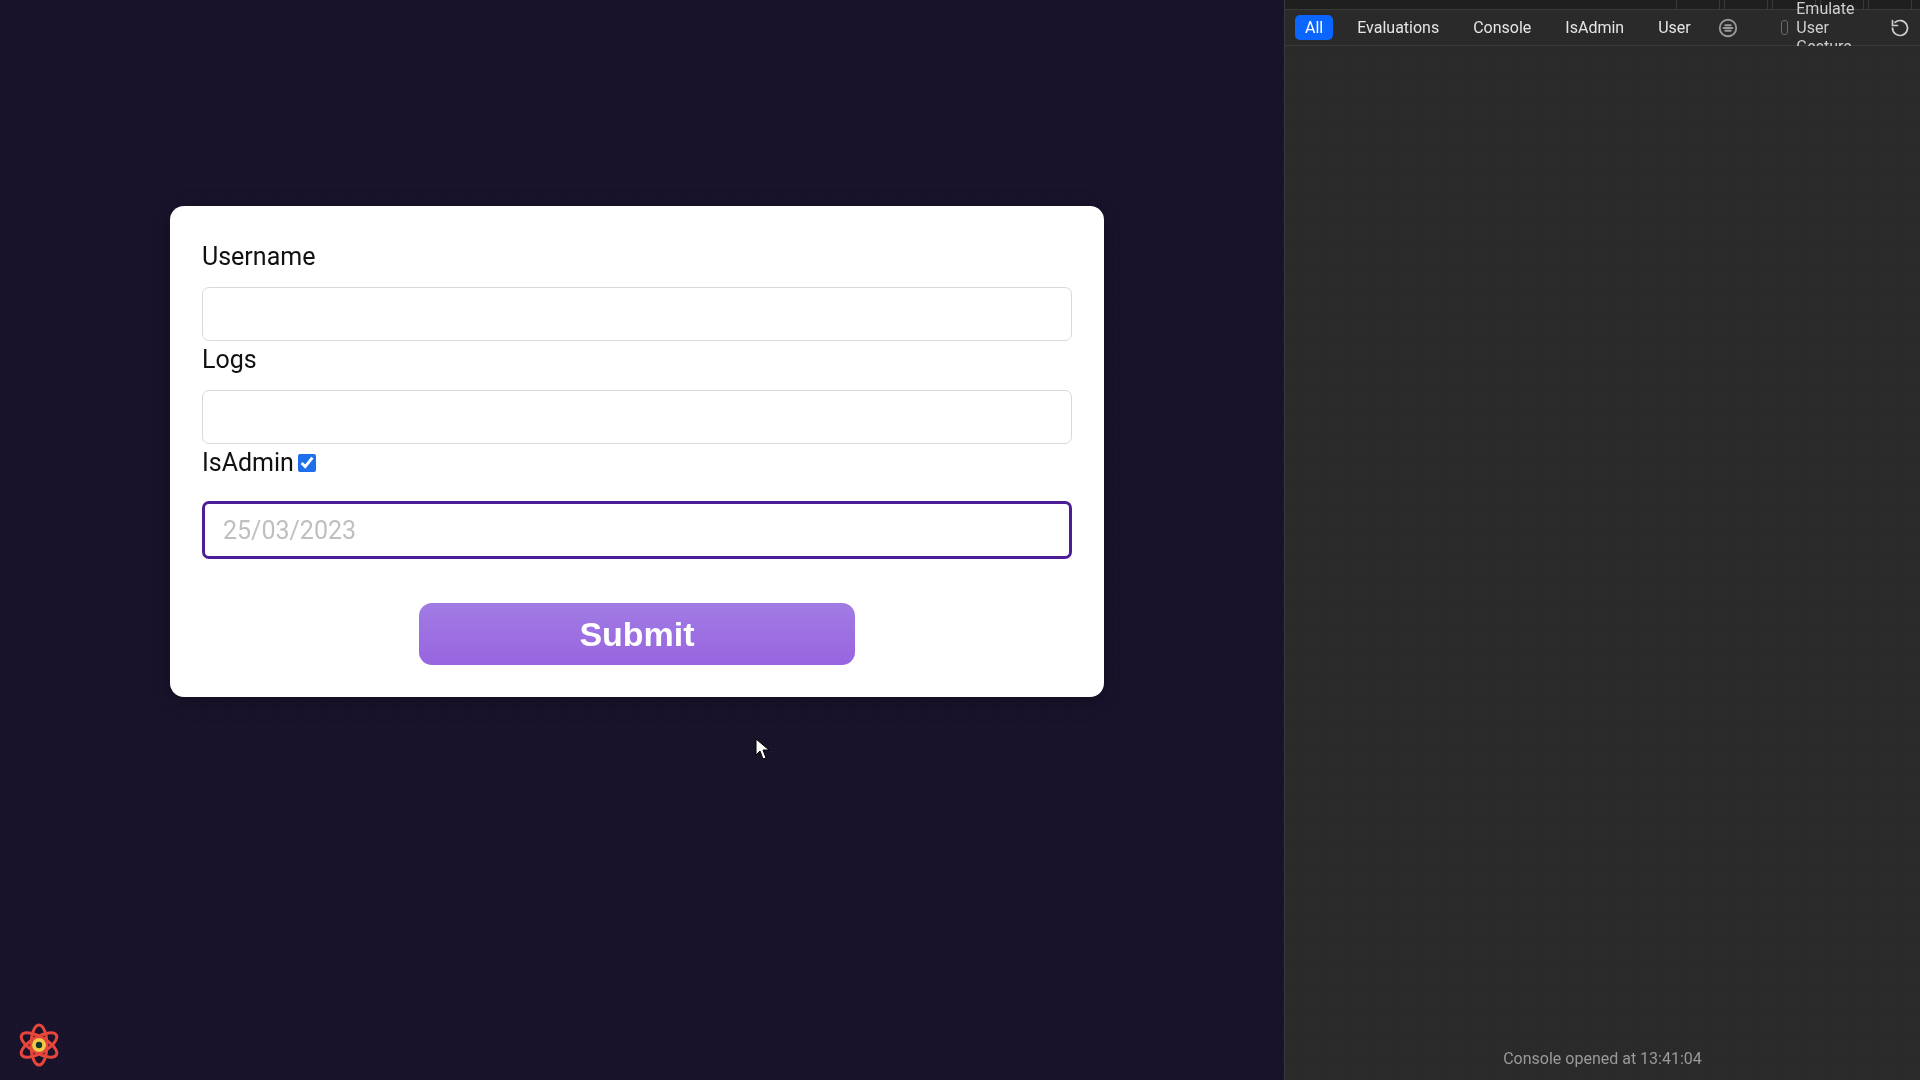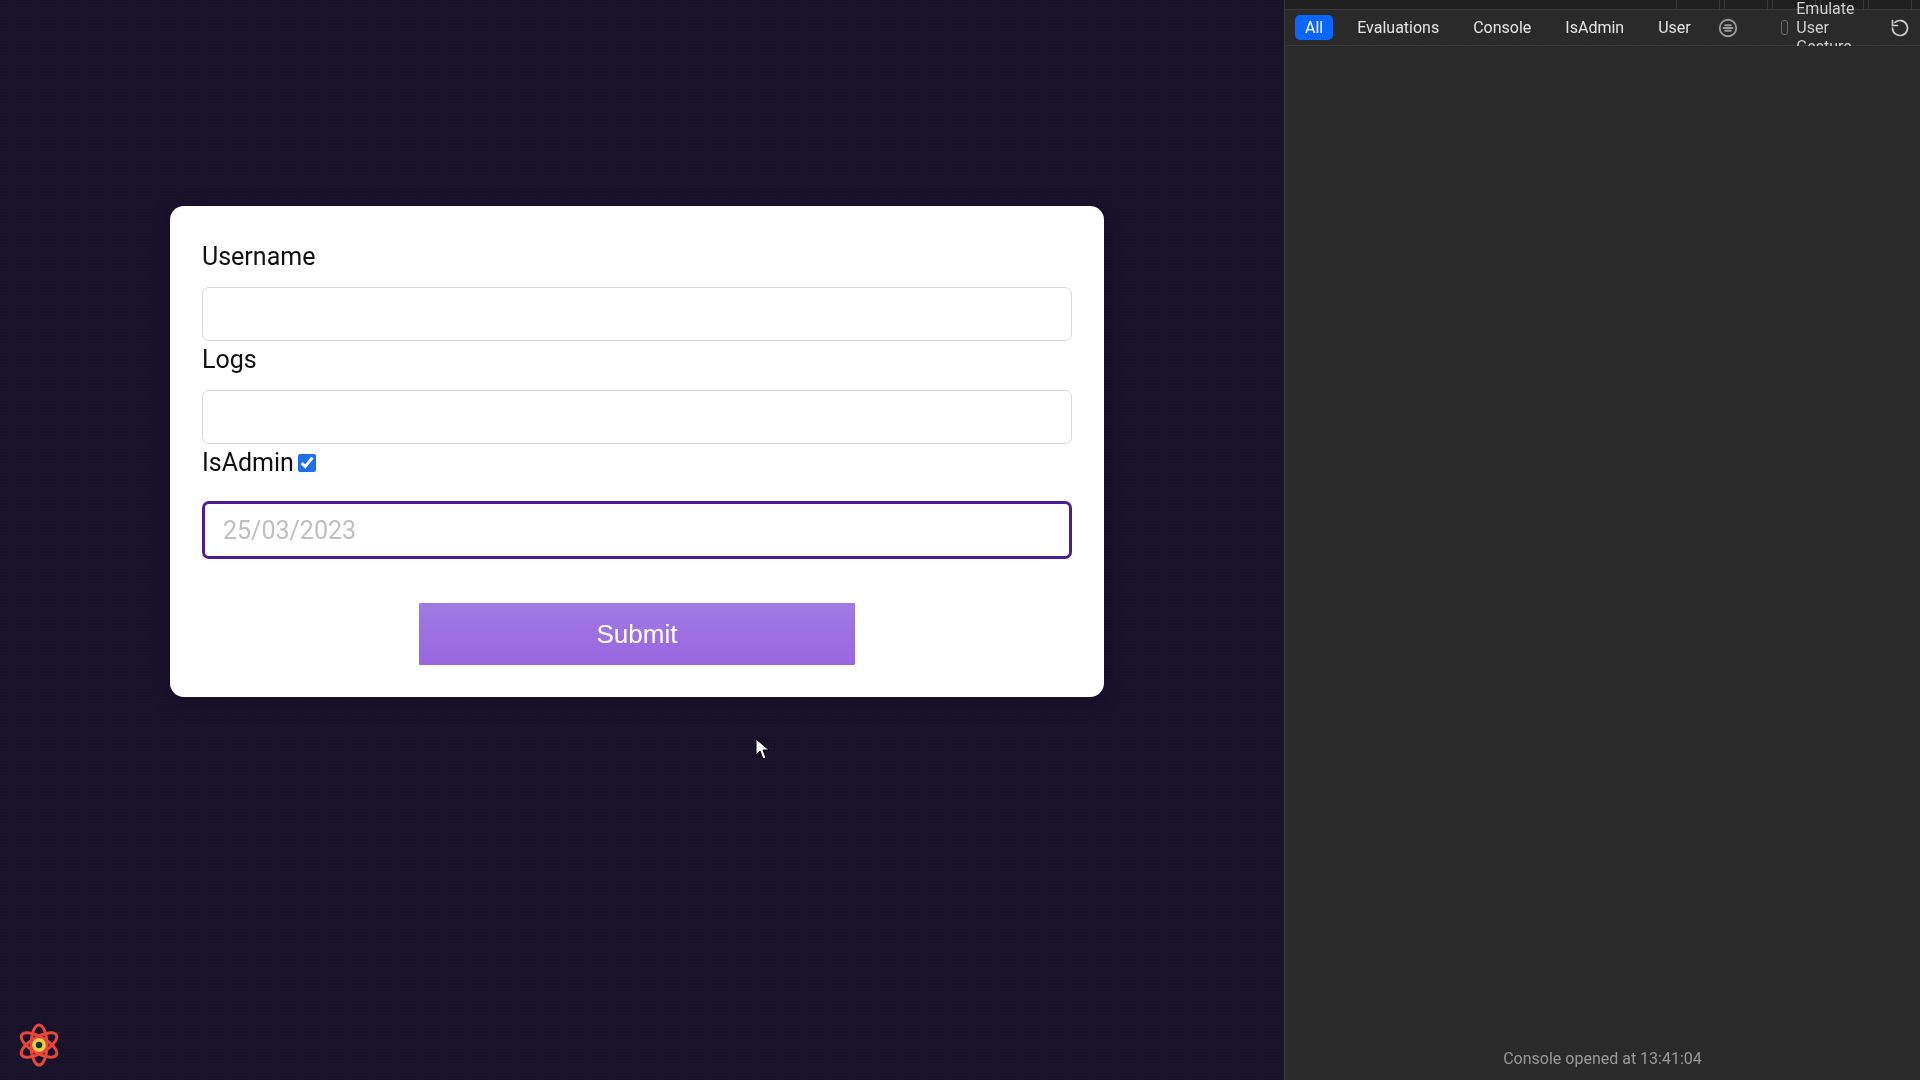--- a/index.html
+++ b/index.html
@@ -89,25 +89,25 @@
     }
     .submit-row {
       display: flex;
       justify-content: center;
       margin-top: 44px;
     }
     .btn-submit {
       width: 436px;
       height: 62px;
       border: none;
-      border-radius: 1px;
+      border-radius: 13px;
       background: linear-gradient(#a17be3, #9865e0);
       color: #ffffff;
-      font-size: 26px;
-      font-weight: 400;
+      font-size: 34px;
+      font-weight: 700;
       cursor: pointer;
     }
 
     
     .rq-badge {
       position: absolute;
       left: 14px;
       bottom: 10px;
       width: 50px;
       height: 50px;

